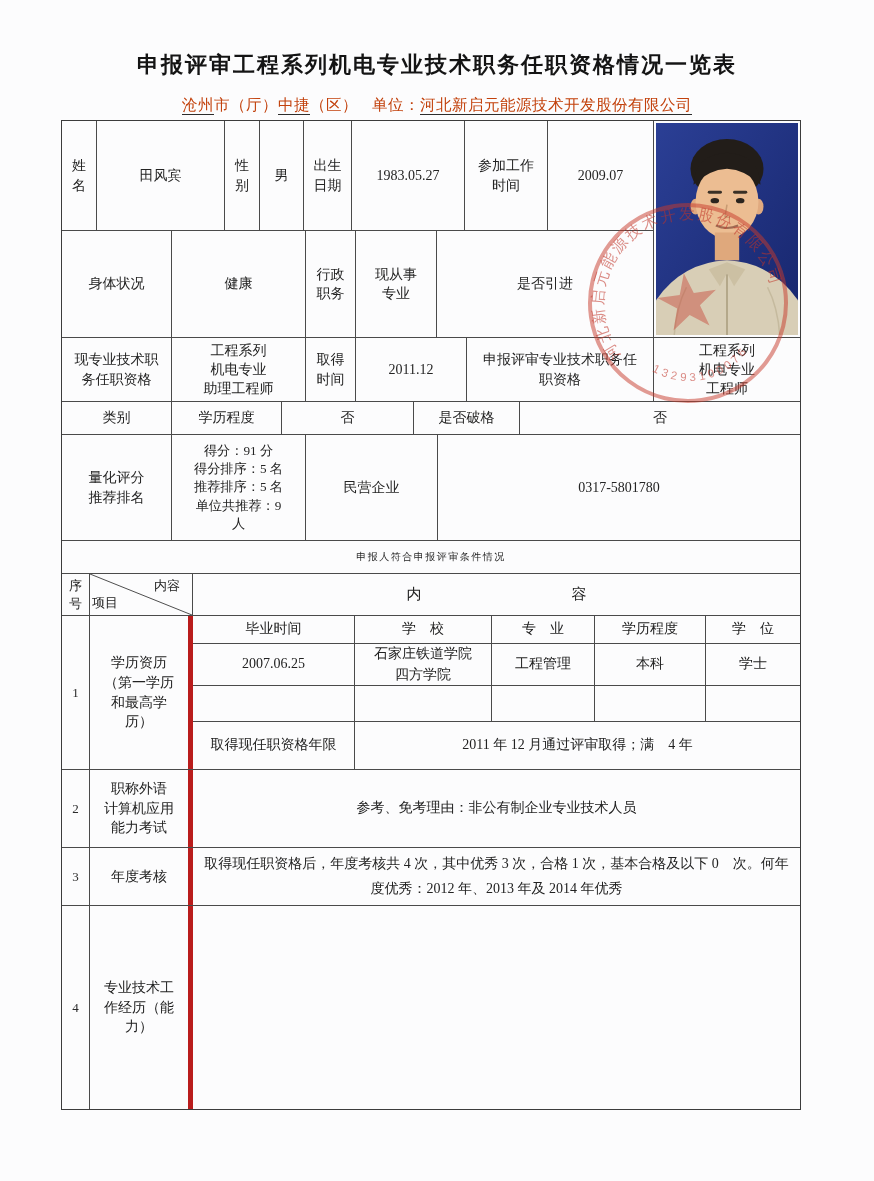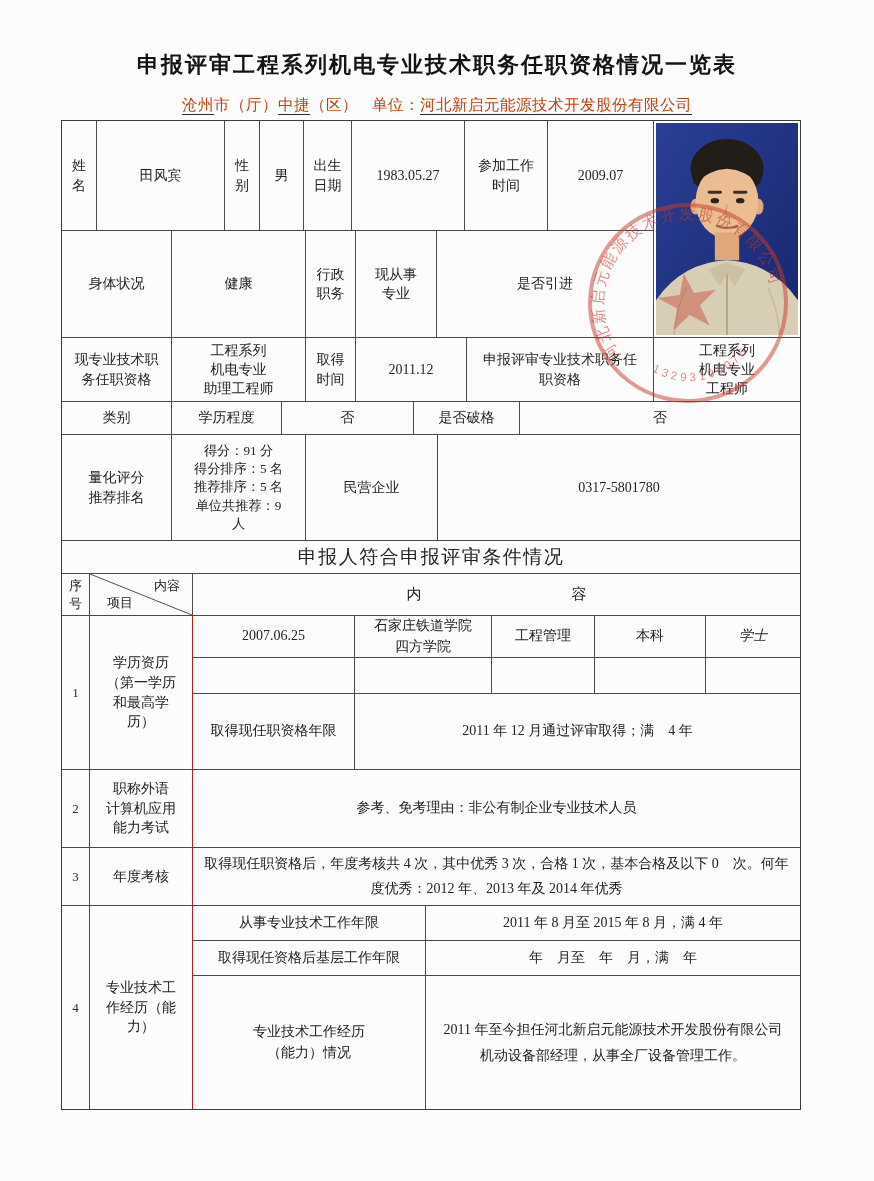--- a/index.html
+++ b/index.html
@@ -24,36 +24,36 @@
   .left-al{justify-content:flex-start;text-align:left;}
   .col{display:flex;flex-direction:column;}
   .left-part{width:592px;border-right:1px solid #4a4a4a;}
   .left-part .trow:last-child{border-bottom:none;}
   .right-col{flex:1;}
   .right-col .pcell{border-bottom:1px solid #4a4a4a;padding:2px;display:flex;}
   
   .sec{display:flex;border-bottom:1px solid #4a4a4a;align-items:stretch;}
   .no-cell{width:28px;border-right:1px solid #4a4a4a;display:flex;align-items:center;
         justify-content:center;font-size:13px;color:#2a2a2a;}
-  .label-cell{width:103px;border-right:1px solid #b91c1c;display:flex;align-items:center;
+  .label-cell{width:103px;border-right:5px solid #b91c1c;display:flex;align-items:center;
         justify-content:center;text-align:center;font-size:14px;line-height:1.42;padding:2px;}
   .sec-content{flex:1;display:flex;flex-direction:column;}
   .srow{display:flex;border-bottom:1px solid #4a4a4a;align-items:stretch;}
   .sec-content > .srow:last-child{border-bottom:none;}
   .scell{border-right:1px solid #4a4a4a;display:flex;align-items:center;justify-content:center;
         text-align:center;font-size:14px;line-height:1.45;padding:2px 4px;}
   .srow > .scell:last-child{border-right:none;}
   .pad{padding:3px 10px;}
   
   .diag{position:relative;width:103px;border-right:1px solid #4a4a4a;}
   .diag svg{position:absolute;left:0;top:0;width:100%;height:100%;}
   .diag .tr{position:absolute;top:3px;right:12px;font-size:13px;}
-  .diag .bl{position:absolute;bottom:3px;left:17px;font-size:13px;}
+  .diag .bl{position:absolute;bottom:3px;left:2px;font-size:13px;}
   .vert{line-height:1.35;font-size:13px;}
-  .banner{flex:1;font-size:19px;letter-spacing:1.5px;}
+  .banner{flex:1;font-size:10px;letter-spacing:1.5px;}
   .nei-rong{flex:1;display:flex;align-items:center;justify-content:center;gap:150px;font-size:15px;}
   
   .photo-svg{width:100%;height:100%;display:block;}
   .stamp{position:absolute;left:548px;top:163px;width:280px;height:280px;z-index:6;
          pointer-events:none;transform:rotate(-8deg);opacity:0.92;}
   .small13{font-size:13.2px;}
 </style>
 </head>
 <body>
 
@@ -159,26 +159,33 @@
       <div class="nei-rong">
         <span>内</span>
         <span>容</span>
       </div>
     </div>
 
     <div class="sec" style="height:154px;">
       <div class="no-cell">1</div>
       <div class="label-cell">学历资历<br>（第一学历<br>和最高学<br>历）</div>
       <div class="sec-content">
+        <div class="srow" style="height:28px;">
+          <div class="scell" style="width:162px;">毕业时间</div>
+          <div class="scell" style="width:137px;">学　校</div>
+          <div class="scell" style="width:103px;">专　业</div>
+          <div class="scell" style="width:111px;">学历程度</div>
+          <div class="scell" style="flex:1;">学　位</div>
+        </div>
         <div class="srow" style="height:42px;">
           <div class="scell" style="width:162px;">2007.06.25</div>
           <div class="scell left-al" style="width:137px;">石家庄铁道学院<br>四方学院</div>
           <div class="scell" style="width:103px;">工程管理</div>
           <div class="scell" style="width:111px;">本科</div>
-          <div class="scell" style="flex:1;font-style:italic;">学士</div>
+          <div class="scell" style="flex:1;">学士</div>
         </div>
         <div class="srow" style="height:36px;">
           <div class="scell" style="width:162px;"></div>
           <div class="scell" style="width:137px;"></div>
           <div class="scell" style="width:103px;"></div>
           <div class="scell" style="width:111px;"></div>
           <div class="scell" style="flex:1;"></div>
         </div>
         <div class="srow" style="flex:1;">
           <div class="scell" style="width:162px;">取得现任职资格年限</div>
@@ -203,34 +210,20 @@
       <div class="sec-content">
         <div class="srow" style="flex:1;">
           <div class="scell left-al pad" style="flex:1;line-height:1.75;">取得现任职资格后，年度考核共 4 次，其中优秀 3 次，合格 1 次，基本合格及以下 0　次。何年度优秀：2012 年、2013 年及 2014 年优秀</div>
         </div>
       </div>
     </div>
 
     <div class="sec" style="height:203px;">
       <div class="no-cell">4</div>
       <div class="label-cell">专业技术工<br>作经历（能<br>力）</div>
-      <div class="sec-content">
-        <div class="srow" style="height:35px;">
-          <div class="scell" style="width:233px;">从事专业技术工作年限</div>
-          <div class="scell" style="flex:1;">2011 年 8 月至 2015 年 8 月，满 4 年</div>
-        </div>
-        <div class="srow" style="height:35px;">
-          <div class="scell" style="width:233px;">取得现任资格后基层工作年限</div>
-          <div class="scell" style="flex:1;">年　月至　年　月，满　年</div>
-        </div>
-        <div class="srow" style="flex:1;">
-          <div class="scell" style="width:233px;">专业技术工作经历<br>（能力）情况</div>
-          <div class="scell left-al" style="flex:1;align-items:center;line-height:1.8;padding:6px 12px;">2011 年至今担任河北新启元能源技术开发股份有限公司机动设备部经理，从事全厂设备管理工作。</div>
-        </div>
-      </div>
     </div>
 
   </div>
 
   <svg class="stamp" viewBox="0 0 280 280">
     <defs>
       <path id="arcTop" d="M 70,189 A 85,85 0 1 1 210,189" fill="none"></path>
       <path id="arcBottom" d="M 88,196 A 72,72 0 0 0 192,196" fill="none"></path>
     </defs>
     <circle cx="140" cy="140" r="98" fill="none" stroke="rgba(198,58,44,0.55)" stroke-width="4"></circle>

